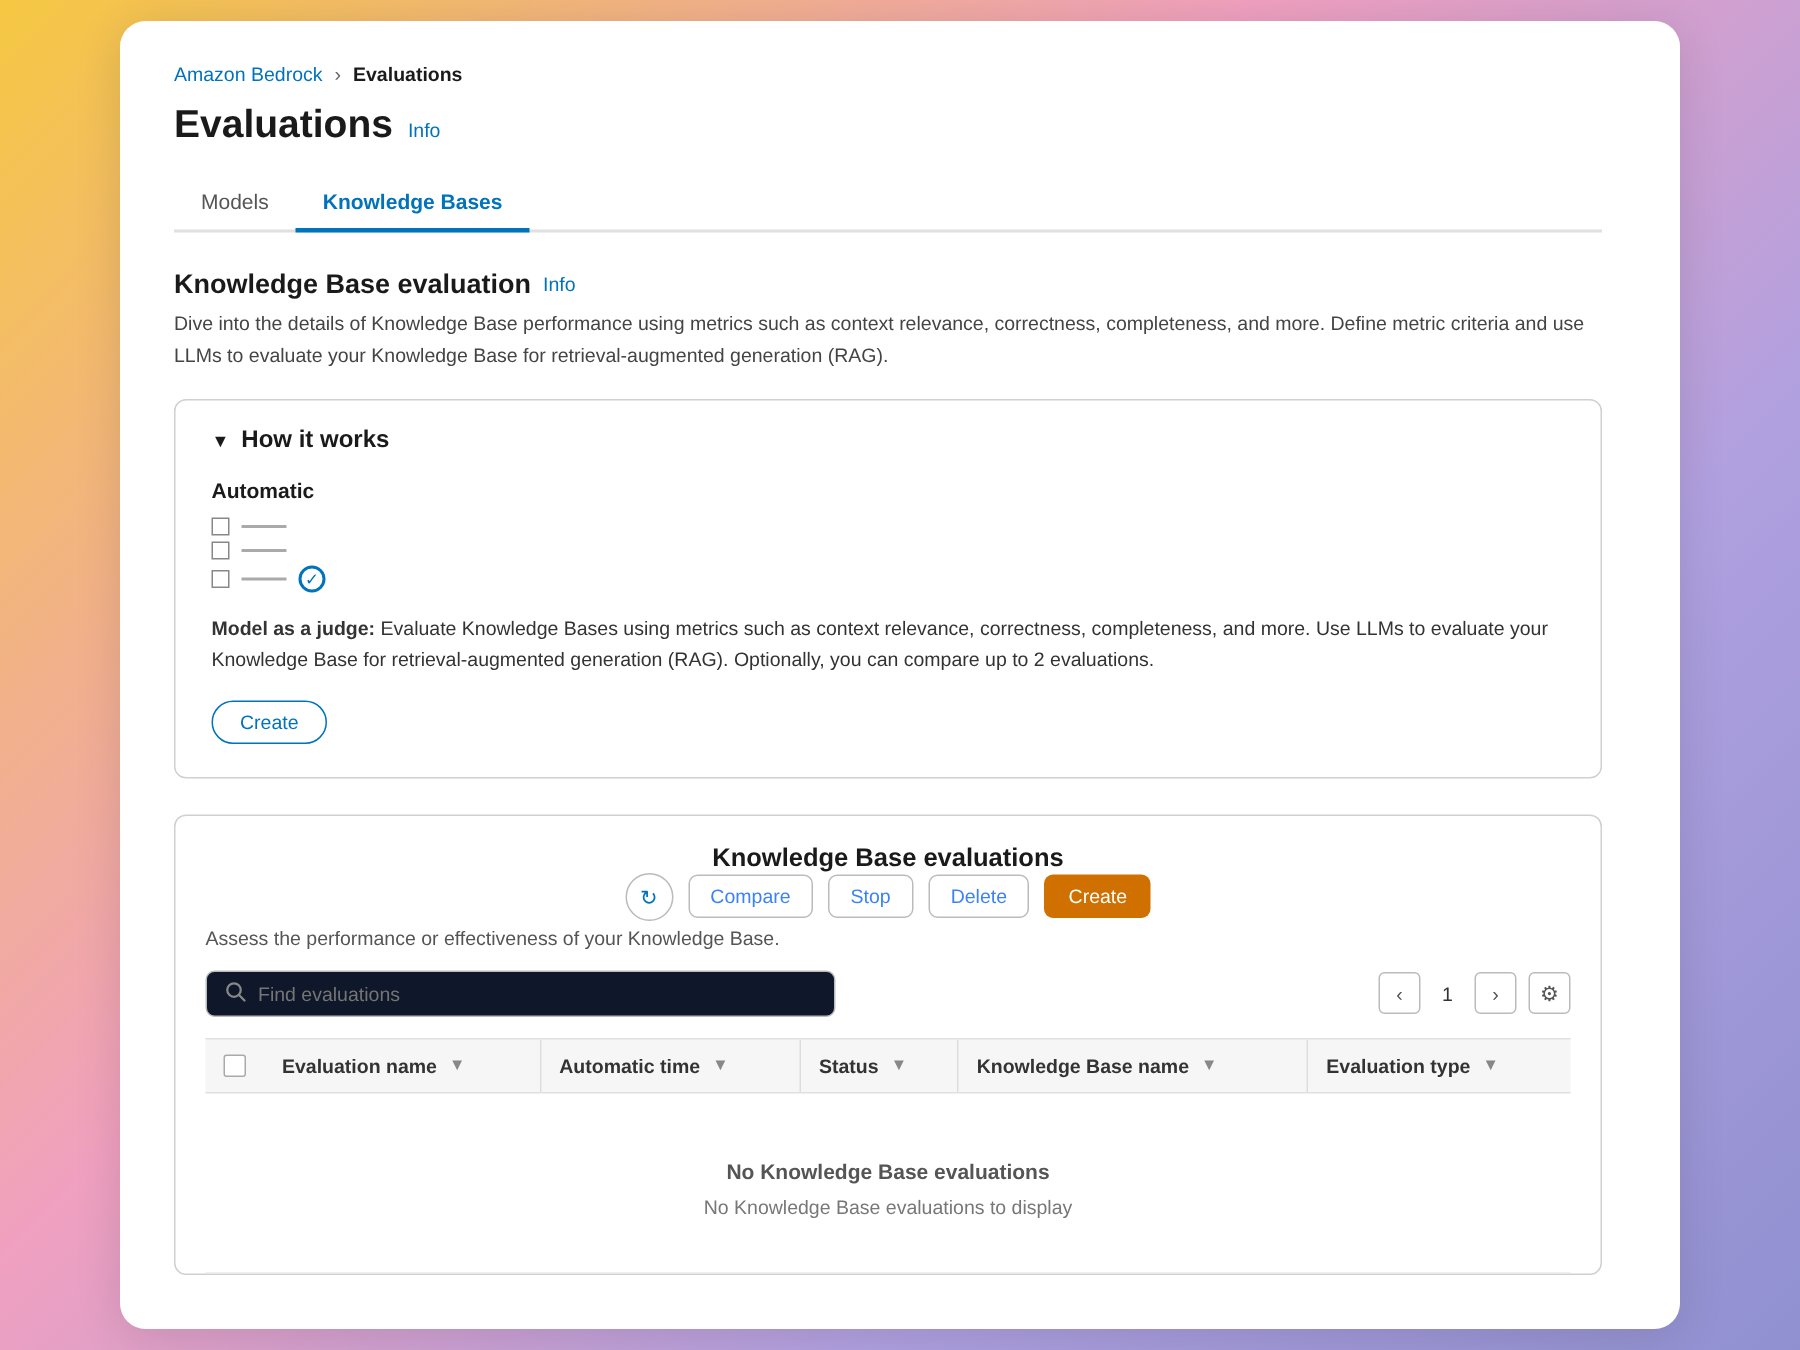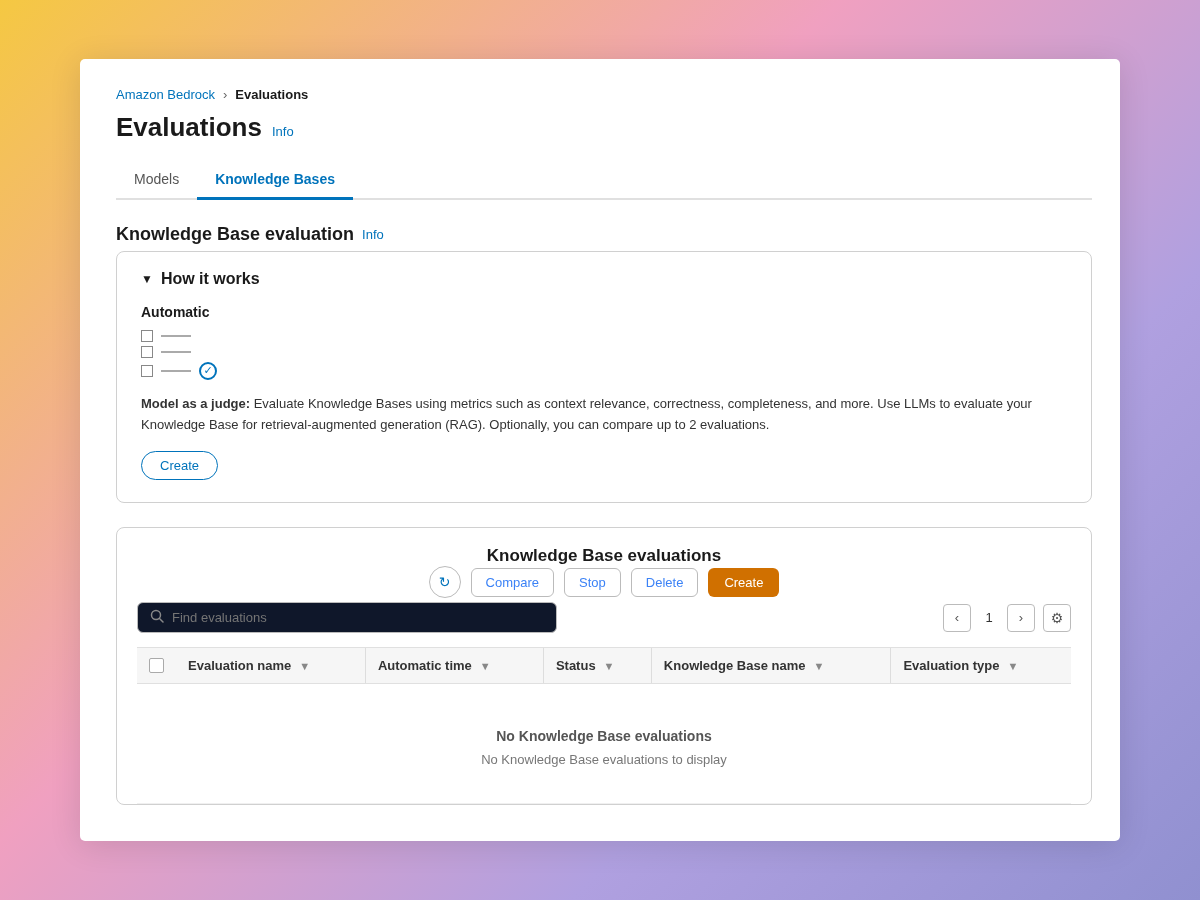--- a/index.html
+++ b/index.html
@@ -11,24 +11,24 @@
       display: flex;
       align-items: center;
       justify-content: center;
       font-family: -apple-system, BlinkMacSystemFont, 'Segoe UI', Arial, sans-serif;
       font-size: 14px;
       color: #1a1a1a;
     }
 
     .main-card {
       background: #ffffff;
-      border-radius: 5px;
+      border-radius: 17px;
       width: 1040px;
       min-height: 760px;
-      padding: 28px 28px 36px 36px;
+      padding: 28px 52px 36px 36px;
       box-shadow: 0 4px 32px rgba(0,0,0,0.12);
       overflow: hidden;
     }
 
     
     .breadcrumb {
       display: flex;
       align-items: center;
       gap: 8px;
       margin-bottom: 10px;
@@ -403,20 +403,21 @@
 
   <div class="tabs-bar">
     <div class="tab">Models</div>
     <div class="tab active">Knowledge Bases</div>
   </div>
 
   <div class="section-heading-row">
     <span class="section-heading">Knowledge Base evaluation</span>
     <a class="info-link">Info</a>
   </div>
+  <p class="section-desc">Dive into the details of Knowledge Base performance using metrics such as context relevance, correctness, completeness, and more. Define metric criteria and use LLMs to evaluate your Knowledge Base for retrieval-augmented generation (RAG).</p>
 
   <div class="how-it-works-box">
     <div class="how-it-works-title">
       <span class="triangle-icon">▼</span>
       <span>How it works</span>
     </div>
     <div class="automatic-label">Automatic</div>
     <div class="step-list">
       <div class="step-item">
         <div class="step-box"></div>
@@ -444,20 +445,21 @@
       <div class="eval-table-actions">
         <button class="refresh-btn">
           <span>↻</span>
         </button>
         <button class="action-btn">Compare</button>
         <button class="action-btn">Stop</button>
         <button class="action-btn">Delete</button>
         <button class="create-orange-btn">Create</button>
       </div>
     </div>
+    <div class="eval-table-subtitle">Assess the performance or effectiveness of your Knowledge Base.</div>
 
     <div class="search-pagination-row">
       <div class="search-input-wrap">
         <span class="search-icon-svg">
           <svg width="14" height="14" viewBox="0 0 14 14" fill="none" xmlns="http://www.w3.org/2000/svg">
             <circle cx="6" cy="6" r="4.5" stroke="#888" stroke-width="1.5"></circle>
             <line x1="9.5" y1="9.5" x2="13" y2="13" stroke="#888" stroke-width="1.5" stroke-linecap="round"></line>
           </svg>
         </span>
         <input class="search-input" type="text" placeholder="Find evaluations" style="">

